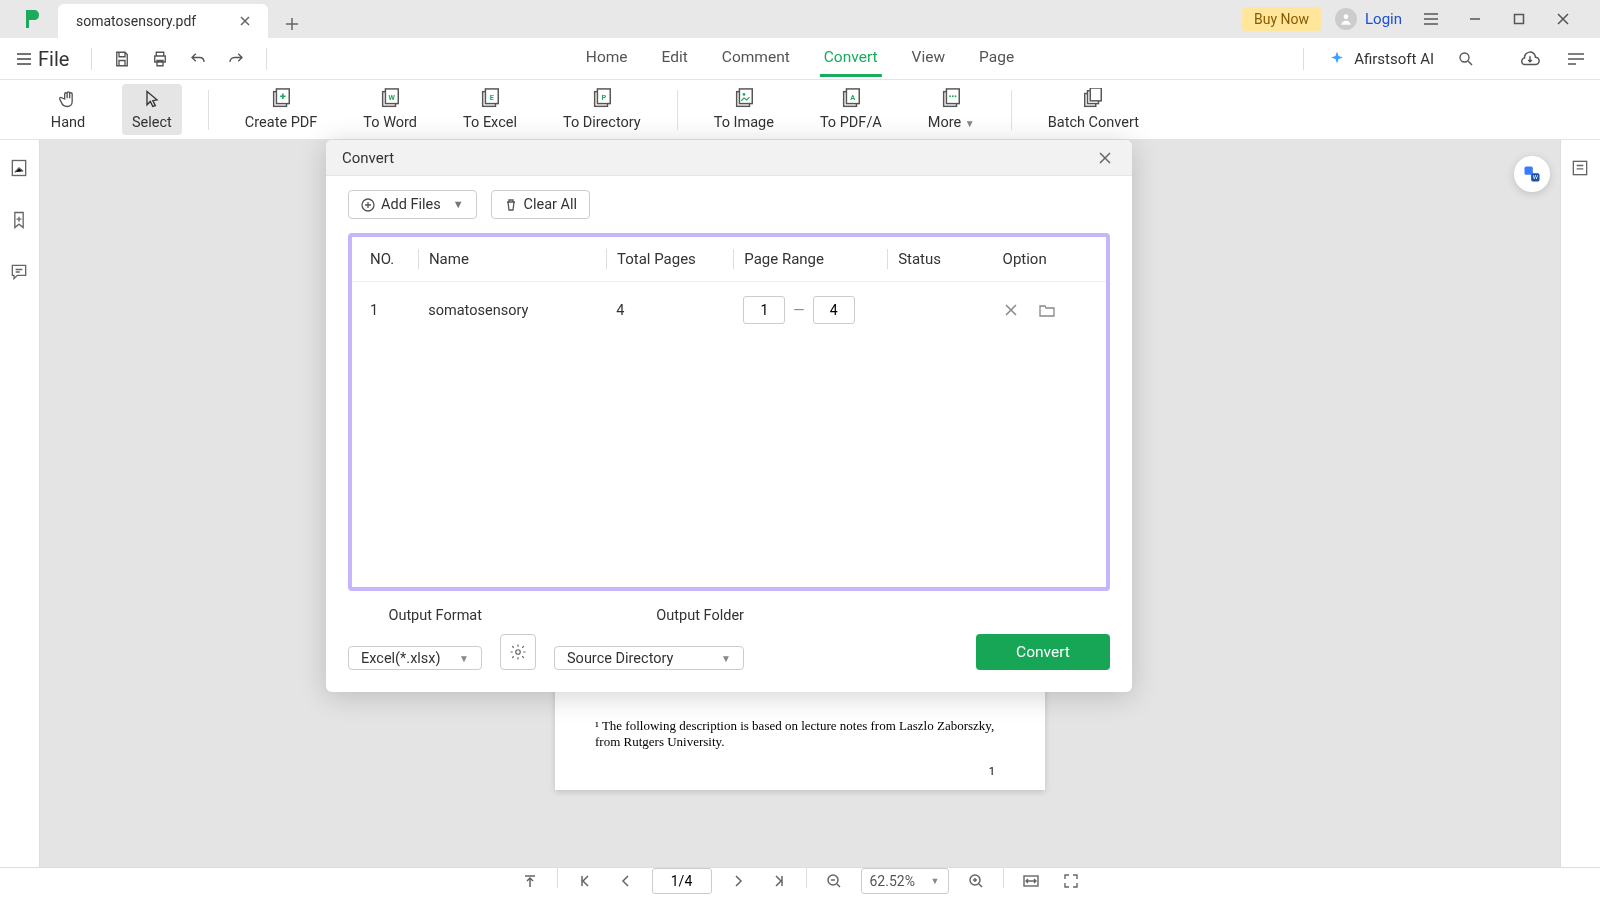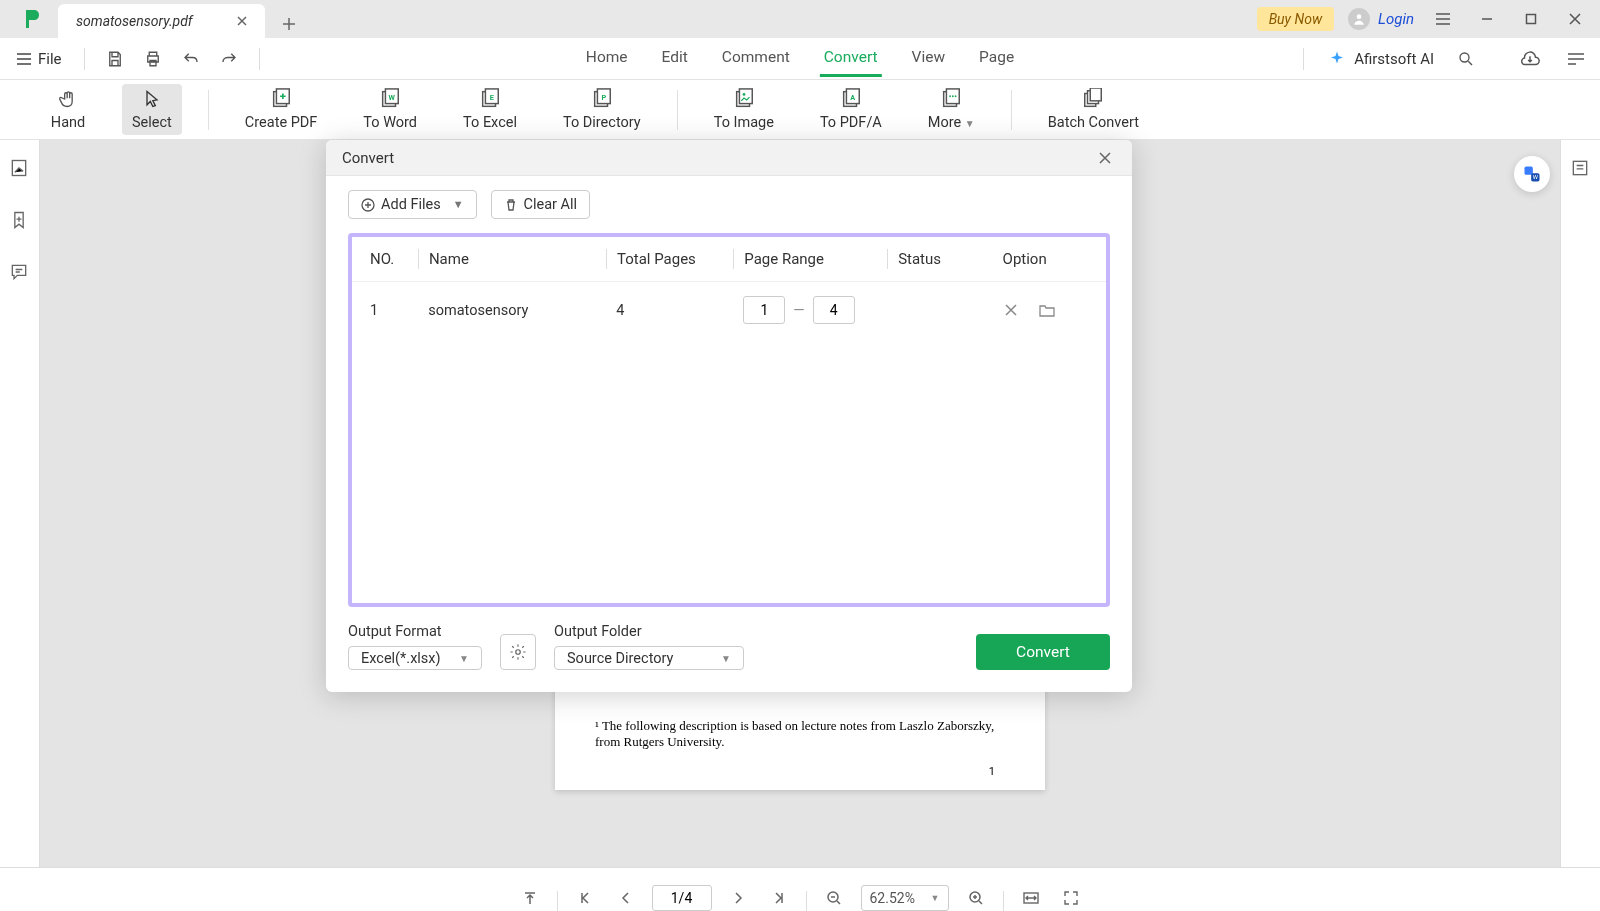--- a/index.html
+++ b/index.html
@@ -1,34 +1,34 @@
 <!DOCTYPE html>
 <html><head>
 <meta charset="utf-8">
 <style>
 * { box-sizing: border-box; margin: 0; padding: 0; font-family: -apple-system, BlinkMacSystemFont, "Segoe UI", Roboto, sans-serif; }
 body { width: 1600px; height: 911px; background: #f0f0f0; overflow: hidden; position: relative; }
 
 
-.titlebar { height: 38px; background: #e8e8e8; display: flex; align-items: center; position: relative; font-style: italic; }
+.titlebar { height: 38px; background: #e8e8e8; display: flex; align-items: center; position: relative; }
 .app-logo { width: 24px; height: 24px; margin: 0 14px 0 20px; }
 .tabs { display: flex; align-items: flex-end; height: 100%; }
 .tab { background: #fff; height: 34px; margin-top: 4px; border-radius: 6px 6px 0 0; display: flex; align-items: center; padding: 0 14px 0 18px; gap: 40px; font-size: 14px; color: #333; }
 .tab-close { width: 18px; height: 18px; display: flex; align-items: center; justify-content: center; color: #555; cursor: pointer; }
 .new-tab { width: 28px; height: 28px; margin-left: 10px; display: flex; align-items:center; justify-content:center; color:#555; font-size:18px; }
-.title-right { margin-left: auto; display: flex; align-items: center; gap: 14px; padding-right: 10px; }
+.title-right { margin-left: auto; display: flex; align-items: center; gap: 14px; padding-right: 22px; }
 .buy-now { background: #ffe69a; color: #8a5a00; font-size: 14px; padding: 4px 12px; border-radius: 4px; }
 .login-group { display:flex; align-items:center; gap:8px; color:#1d4ed8; font-size:15px; }
 .avatar-circle { width:22px; height:22px; border-radius:50%; background:#ccc; display:flex; align-items:center; justify-content:center; }
 .win-btn { width: 30px; height: 30px; display:flex; align-items:center; justify-content:center; color:#555; }
 
 
 .toolbar1 { height: 42px; background: #fff; border-bottom: 1px solid #e3e3e3; display:flex; align-items:center; padding: 0 10px; }
 .tb-left { display:flex; align-items:center; gap: 10px; }
-.file-btn { display:flex; align-items:center; gap:6px; font-size:15px; color:#333; padding: 4px 6px; }
+.file-btn { display:flex; align-items:center; gap:6px; font-size:20px; color:#333; padding: 4px 6px; }
 .tb-icon { width:28px; height:28px; display:flex; align-items:center; justify-content:center; color:#444; border-radius:4px; }
 .tb-sep { width:1px; height:22px; background:#ddd; margin: 0 6px; }
 .tb-mid { position:absolute; left:50%; transform:translateX(-50%); display:flex; gap: 26px; font-size:15.5px; color:#555; }
 .tb-mid .nav-item { padding: 8px 4px; cursor:pointer; }
 .tb-mid .nav-item.active { color:#1aab5c; border-bottom:3px solid #1aab5c; }
 .tb-right { margin-left:auto; display:flex; align-items:center; gap:18px; }
 .ai-item { display:flex; align-items:flex-start; gap:8px; font-size:15px; color:#333; }
 .cloud-icon { width:28px; height:28px; display:flex; align-items:center; justify-content:center; }
 
 
@@ -67,28 +67,28 @@
 .col-option { width: 90px; }
 .trow { display:flex; padding: 14px 18px; font-size:14.5px; color:#333; align-items:center; }
 .trow .col-no, .trow .col-name, .trow .col-total, .trow .col-range, .trow .col-status, .trow .col-option { display:flex; align-items:center; }
 .trow .spacer { width: 21px; }
 .range-input { width:42px; height:28px; border:1px solid #ccc; border-radius:3px; text-align:center; font-size:14px; }
 .range-dash { margin: 0 8px; color:#888; }
 .row-actions { display:flex; gap:18px; color:#777; }
 .row-action-icon { width:18px; height:18px; cursor:pointer; display:flex; align-items:center; justify-content:center; }
 
 .modal-footer { padding: 16px 22px 22px; display:flex; align-items:flex-end; gap: 18px; }
-.foot-col { display:flex; flex-direction:column; gap:6px; }
+.foot-col { display:flex; flex-direction:column; gap:22px;align-items:flex-end; }
 .foot-label { font-size:14.5px; color:#333; }
 .select-box { border:1px solid #ccc; border-radius:4px; height:24px; padding: 0 12px; display:flex; align-items:center; justify-content:space-between; font-size:14.5px; color:#333; background:#fff; cursor:pointer; }
 .convert-run { margin-left:auto; background:#17a556; color:#fff; border:none; border-radius:4px; width:134px; height:36px; font-size:15.5px; cursor:pointer; }
 .gear-btn { width:36px; height:36px; border:1px solid #ccc; border-radius:4px; display:flex; align-items:center; justify-content:center; cursor:pointer; }
 
 
-.statusbar { position:absolute; bottom:0; left:0; right:0; height:44px; background:#fff; border-top:1px solid #ddd; display:flex; align-items:flex-end; justify-content:center; gap:14px; color:#555; }
+.statusbar { position:absolute; bottom:0; left:0; right:0; height:44px; background:#fff; border-top:1px solid #ddd; display:flex; align-items:flex-start; justify-content:center; gap:14px; color:#555; }
 .sb-icon { width:26px; height:26px; display:flex; align-items:center; justify-content:center; cursor:pointer; }
 .sb-sep { width:1px; height:20px; background:#ddd; }
 .page-field { width:60px; height:26px; border:1px solid #ccc; border-radius:3px; text-align:center; font-size:14px; }
 .zoom-field { width:88px; height:26px; border:1px solid #ccc; border-radius:3px; padding: 0 8px; display:flex; align-items:center; justify-content:space-between; font-size:14px; }
 
 svg { display:block; }
 </style>
 </head>
 <body>
 

